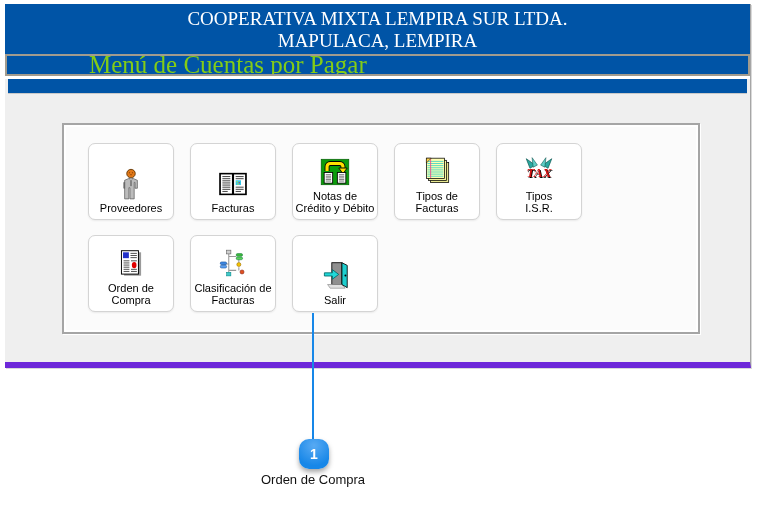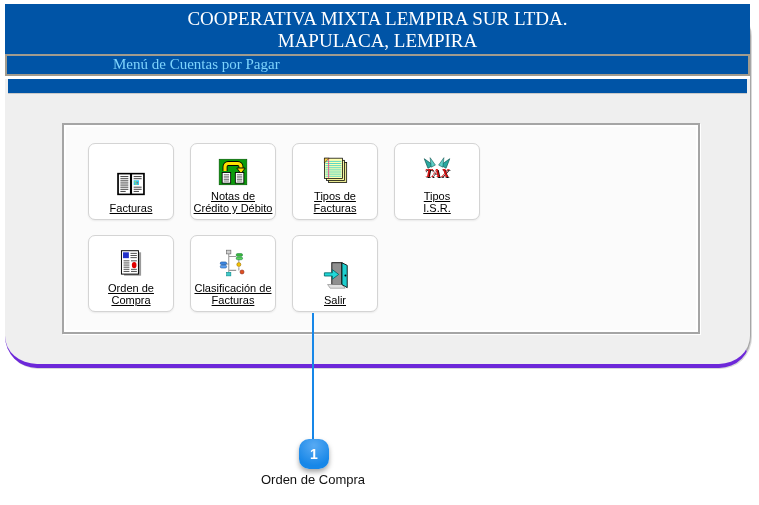--- a/index.html
+++ b/index.html
@@ -1,43 +1,43 @@
 <!DOCTYPE html>
 <html style="--blue: #0054a6; --callout: #1787e8;"><head>
 <meta charset="utf-8">
 <style>
   html,body{margin:0;padding:0;background:#fff;}
   body{width:759px;height:505px;overflow:hidden;font-family:"Liberation Sans",sans-serif;}
   .page{position:relative;width:759px;height:505px;background:#ffffff;}
 
   .window{position:absolute;left:5px;top:4px;width:746px;height:364px;background:#efefef;
-          border-right:1px solid #a6a6a6;border-bottom:4px solid #6d28d9;box-sizing:border-box;
-          box-shadow:1px 1px 0 #d9d9d9;border-radius:32px;}
+          border-right:1px solid #a6a6a6;border-bottom:6px solid #6d28d9;box-sizing:border-box;
+          box-shadow:1px 1px 0 #d9d9d9;}
 
   .hdr{height:50px;background:var(--blue);color:#fff;text-align:center;
        font-family:"Liberation Serif",serif;font-size:19px;line-height:22px;padding-top:4px;box-sizing:border-box;}
-  .menubar{height:18px;background:var(--blue);border:2px solid #a19b8e;color:#7dd3fc;
-           font-family:"Liberation Serif",serif;font-size:15px;line-height:17px;padding-left:106px;overflow:hidden;}
+  .menubar{height:18px;background:var(--blue);border:2px solid #a19b8e;color:#84cc16;
+           font-family:"Liberation Serif",serif;font-size:25px;line-height:17px;padding-left:82px;overflow:hidden;}
   .gap{height:3px;background:#ffffff;}
   .strip{height:14px;background:var(--blue);margin:0 3px;border-bottom:1px solid #c9c9c9;}
 
   .groupbox{position:absolute;left:57px;top:119px;width:638px;height:211px;background:#fbfbfb;
             border:2px solid #a5a5a5;box-sizing:border-box;
             box-shadow:inset 0 0 0 2px #ffffff,1px 1px 0 #ffffff;}
   .btn-row{position:absolute;left:24px;display:flex;gap:16px;}
   .row1{top:18px;}
   .row2{top:110px;}
 
   .menu-btn{width:86px;height:77px;background:#ffffff;border:1px solid #d4d4d4;border-radius:7px;
             box-shadow:0 1px 2px rgba(0,0,0,0.07);box-sizing:border-box;cursor:pointer;
             display:flex;flex-direction:column;justify-content:flex-end;align-items:center;
             padding:4px 2px 5px 2px;}
   .menu-btn .icon{width:34px;height:34px;display:block;margin:0 auto 1px auto;flex:0 0 auto;}
   .menu-btn .icon svg{display:block;}
-  .menu-btn .lbl{font-size:11px;line-height:12px;color:#000;text-align:center;white-space:pre-line;text-decoration:underline;}
+  .menu-btn .lbl{font-size:11px;line-height:12px;color:#000;text-align:center;white-space:pre-line;}
 
   .callout-line{position:absolute;left:312px;top:313px;width:2px;height:127px;background:var(--callout);}
   .callout-badge{position:absolute;left:299px;top:439px;width:30px;height:30px;border-radius:10px;
                  background:radial-gradient(circle at 50% 22%, #58aaf3, var(--callout) 72%);
                  box-shadow:0 3px 5px rgba(0,0,0,0.35);
                  display:flex;align-items:center;justify-content:center;
                  color:#fff;font-size:14px;font-weight:bold;}
   .callout-label{position:absolute;left:313px;top:472px;transform:translateX(-50%);
                  font-size:13px;color:#111;white-space:nowrap;}
 </style>
@@ -52,20 +52,34 @@
       <div>MAPULACA, LEMPIRA</div>
     </div>
     <div class="menubar">
       <span>Menú de Cuentas por Pagar</span>
     </div>
     <div class="gap"></div>
     <div class="strip"></div>
 
     <div class="groupbox">
       <div class="btn-row row1">
+          <div class="menu-btn">
+    <span class="icon">
+              <svg xmlns="http://www.w3.org/2000/svg" viewBox="0 0 32 32" width="34" height="34">
+                <circle cx="16" cy="6.2" r="4" fill="#e07818" stroke="#5a3000" stroke-width="0.8"></circle>
+                <circle cx="14.6" cy="5.4" r="0.55" fill="#7a3500"></circle>
+                <circle cx="17.4" cy="5.4" r="0.55" fill="#7a3500"></circle>
+                <circle cx="16" cy="7.2" r="0.55" fill="#7a3500"></circle>
+                <path d="M10 12.5 L14 10.8 h4 L22 12.5 v7.5 h-2.2 V14.5 h-.8 v15.5 h-4 V19.5 h-1 v10.5 h-4 V14.5 h-.8 v5.5 H10 z" fill="#bcbcbc" stroke="#606060" stroke-width="0.7"></path>
+                <path d="M14.8 11 l1.2 2.2 1.2-2.2" fill="#fff" stroke="#444" stroke-width="0.5"></path>
+                <line x1="16" y1="13.2" x2="16" y2="18" stroke="#444" stroke-width="0.9"></line>
+              </svg>
+            </span>
+    <span class="lbl">Proveedores</span>
+  </div>
           <div class="menu-btn">
     <span class="icon">
               <svg xmlns="http://www.w3.org/2000/svg" viewBox="0 0 32 32" width="34" height="34">
                 <rect x="3" y="5.5" width="26" height="21" fill="#000"></rect>
                 <rect x="4.6" y="7" width="10.4" height="18" fill="#fff"></rect>
                 <rect x="17" y="7" width="10.4" height="18" fill="#fff"></rect>
                 <path d="M6 9h7.5M6 11h7.5M6 13h7.5M6 15h7.5M6 17h7.5M6 19h7.5M6 21h7.5M6 23h5" stroke="#222" stroke-width="0.8"></path>
                 <path d="M18.5 9h7.5M18.5 11h7.5M18.5 19h7.5M18.5 21h7.5M18.5 23h5" stroke="#222" stroke-width="0.8"></path>
                 <rect x="18.5" y="12.5" width="5" height="4.5" fill="#2ec4e8"></rect>
                 <rect x="19.4" y="13.4" width="1" height="1" fill="#ffee00"></rect>

